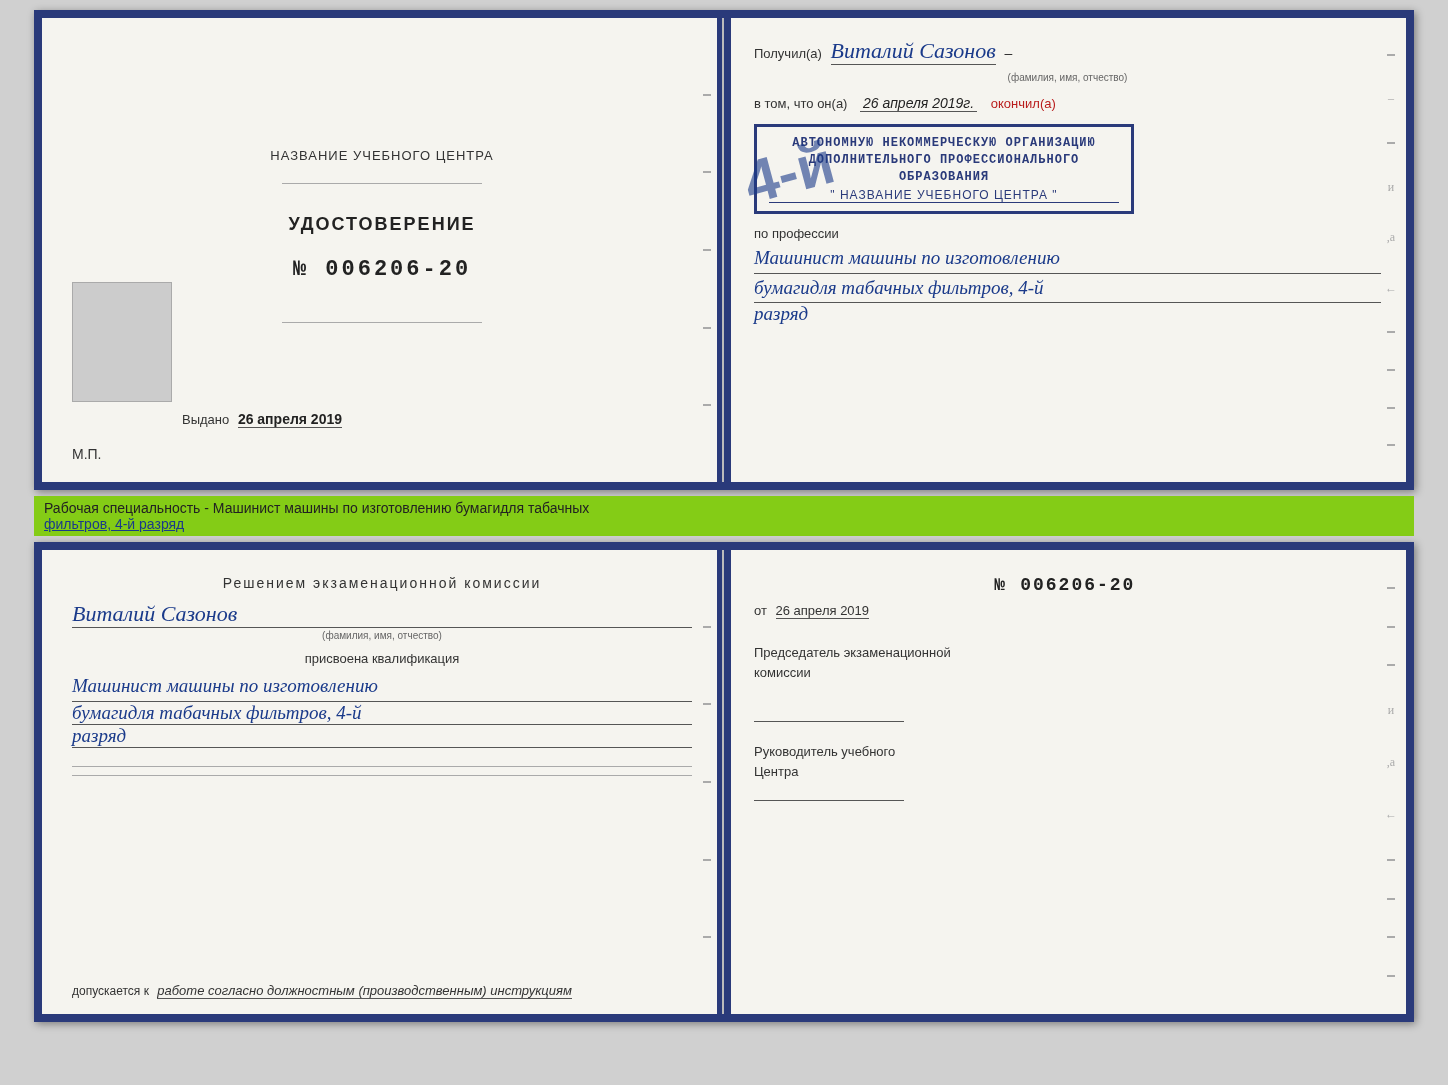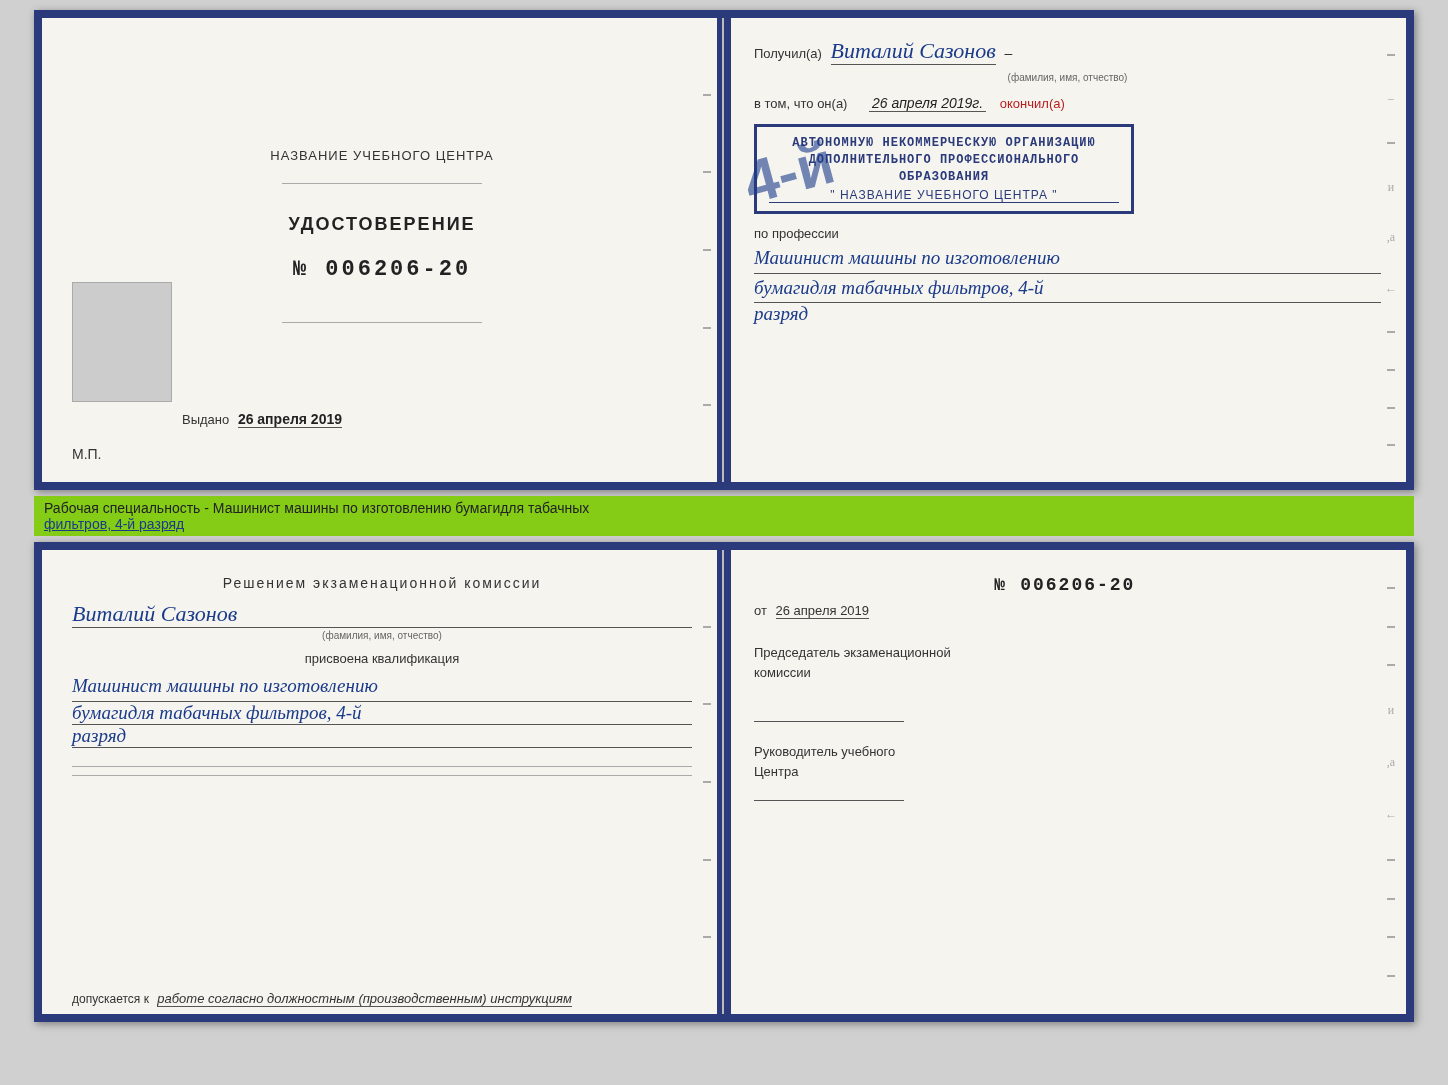--- a/index.html
+++ b/index.html
@@ -304,21 +304,21 @@
       left: 50%;
       top: 0;
       bottom: 0;
       transform: translateX(-50%);
     }
 
     
     .bottom-left-page {
       width: 50%;
       height: 100%;
-      padding: 25px 30px 8px 30px;
+      padding: 25px 30px 16px 30px;
       border-right: 2px solid #bbb;
       display: flex;
       flex-direction: column;
       position: relative;
     }
 
     .commission-title {
       font-size: 14px;
       letter-spacing: 2px;
       text-align: center;
@@ -507,21 +507,21 @@
 
       <div class="received-line">
         <span>Получил(а)</span>
         <span class="received-name">Виталий Сазонов</span>
         <span style="font-size:14px; color:#333; margin-left:5px;"> –</span>
       </div>
       <div class="name-hint">(фамилия, имя, отчество)</div>
 
       <div class="in-that-line">
         <span>в том, что он(а)</span>
-        <span class="date-italic" style="margin-left:18px; margin-right:10px;">26 апреля 2019г.</span>
+        <span class="date-italic" style="margin-left:9px; margin-right:10px;">26 апреля 2019г.</span>
         <span class="finished-word">окончил(а)</span>
       </div>
 
       <div class="stamp-box">
         <div class="stamp-box-title">АВТОНОМНУЮ НЕКОММЕРЧЕСКУЮ ОРГАНИЗАЦИЮ</div>
         <div class="stamp-box-title">ДОПОЛНИТЕЛЬНОГО ПРОФЕССИОНАЛЬНОГО ОБРАЗОВАНИЯ</div>
         <div class="stamp-underline">" НАЗВАНИЕ УЧЕБНОГО ЦЕНТРА "</div>
       </div>
 
       <div class="profession-label" style="margin-top:12px;">по профессии</div>

